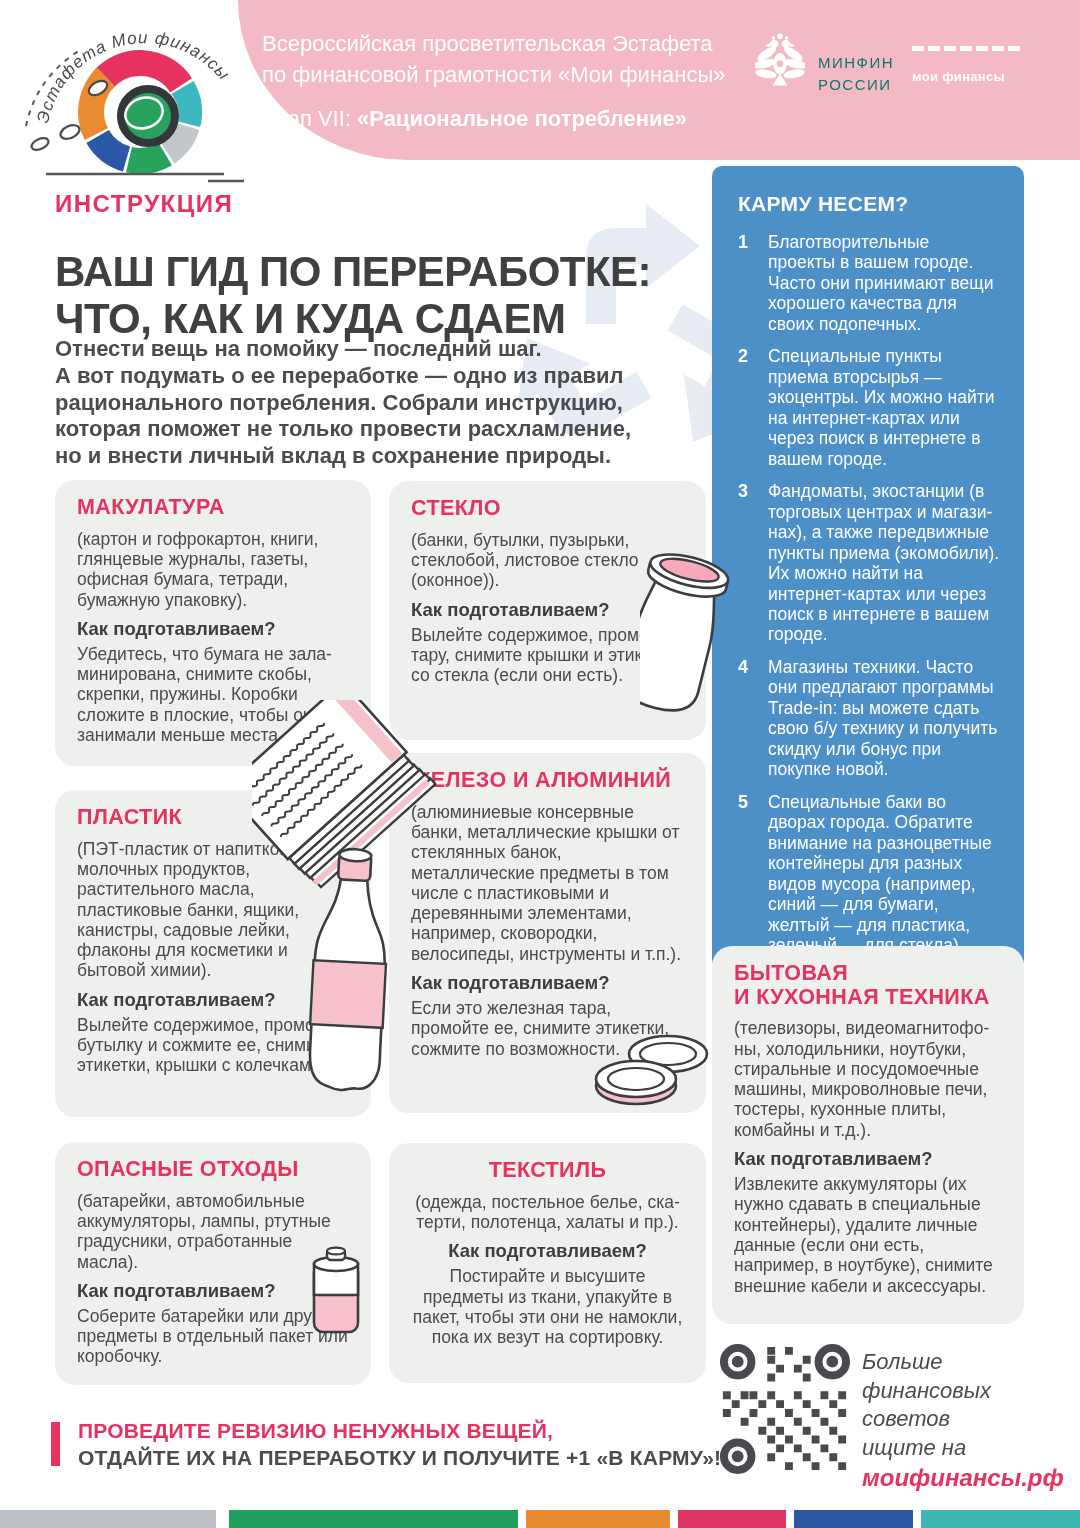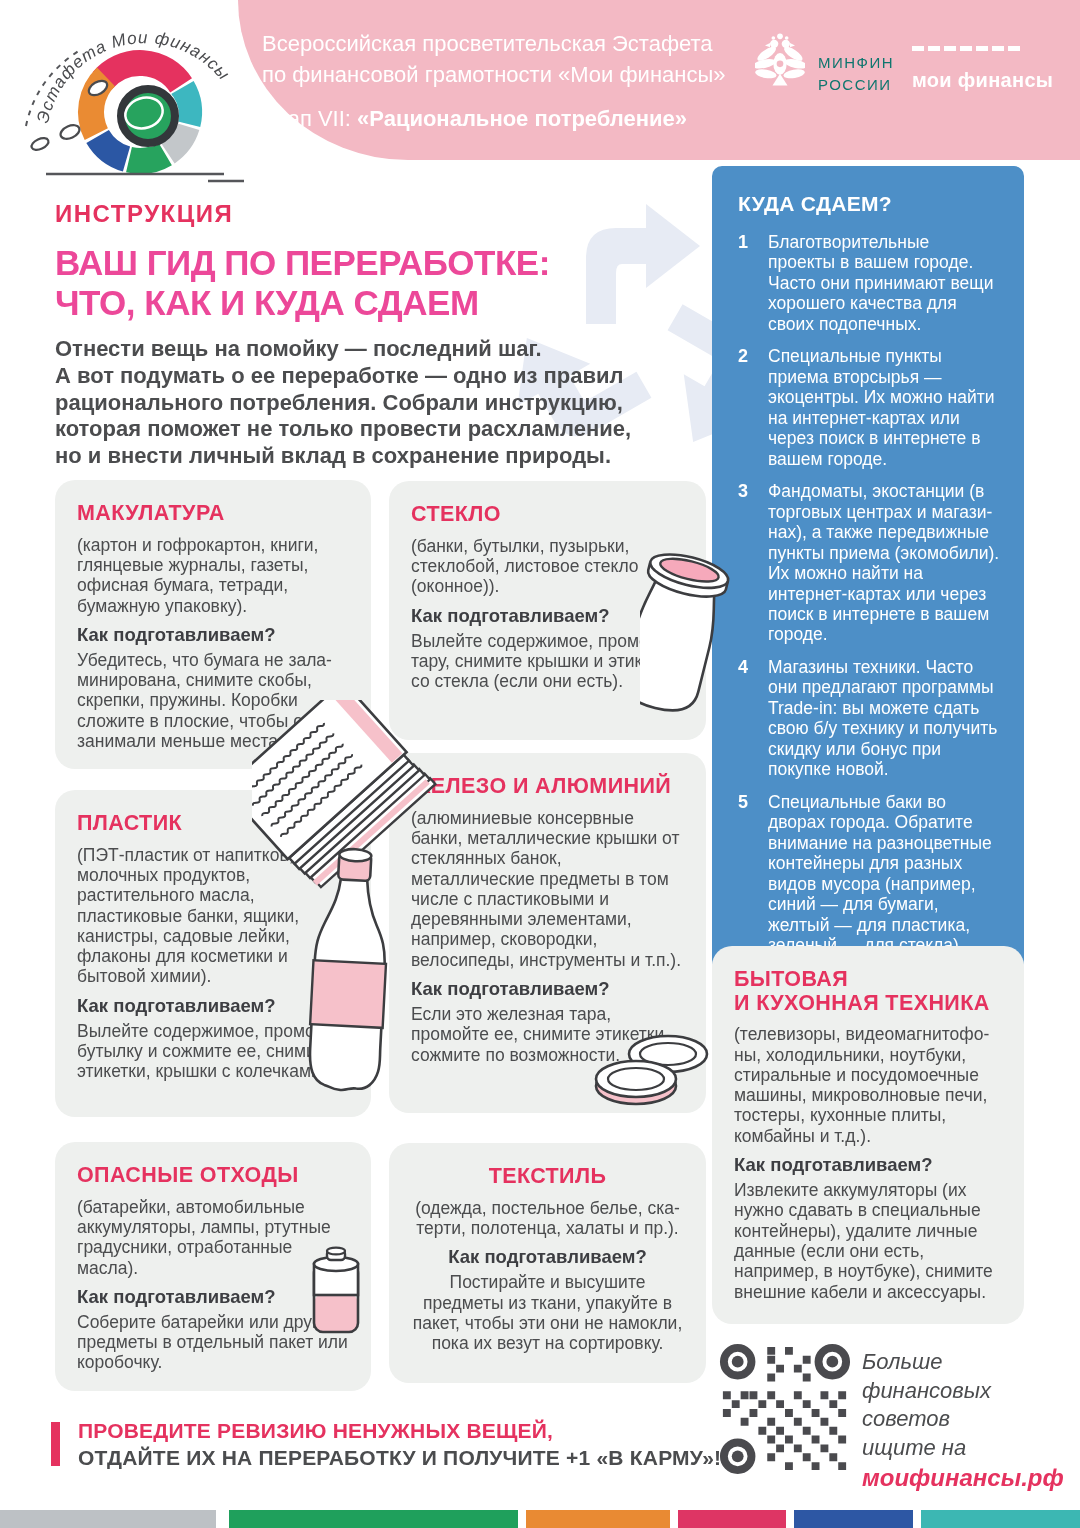--- a/index.html
+++ b/index.html
@@ -12,34 +12,34 @@
   .hdr-tagline{position:absolute;left:262px;top:28px;color:#fff;font-size:22px;line-height:1.42;
                white-space:pre-line;z-index:2;}
   .hdr-stage{position:absolute;left:262px;top:106px;color:#fff;font-size:22px;z-index:2;}
   .hdr-stage b{font-weight:bold;}
   .minfin-emblem{position:absolute;left:755px;top:30px;z-index:2;}
   .minfin-text{position:absolute;left:818px;top:52px;color:#0f766e;font-size:15px;letter-spacing:1.5px;
                line-height:1.45;white-space:pre-line;z-index:2;}
   .brand{position:absolute;left:912px;top:46px;z-index:2;}
   .brand-dash{width:112px;height:5px;margin-bottom:18px;
               background:repeating-linear-gradient(90deg,#fff 0 12px,rgba(255,255,255,0) 12px 16px);}
-  .brand-text{color:#fff;font-size:20px;font-weight:bold;letter-spacing:.3px;}
+  .brand-text{color:#fff;font-size:13px;font-weight:bold;letter-spacing:.3px;}
   .estafeta-logo{position:absolute;left:10px;top:4px;z-index:2;}
 
   
   .watermark{position:absolute;left:490px;top:168px;z-index:0;}
-  .kicker{position:absolute;left:55px;top:200px;font-size:24px;font-weight:bold;color:#e5325f;
+  .kicker{position:absolute;left:55px;top:190px;font-size:24px;font-weight:bold;color:#e5325f;
           letter-spacing:1.5px;z-index:2;}
-  .h1{position:absolute;left:55px;top:220px;font-size:35px;font-weight:bold;color:#ec4899;
+  .h1{position:absolute;left:55px;top:220px;font-size:42px;font-weight:bold;color:#404040;
       line-height:1.12;letter-spacing:-.5px;white-space:pre-line;z-index:2;}
   .lead{position:absolute;left:55px;top:336px;width:680px;font-size:22px;font-weight:bold;
         color:#4b4c4e;line-height:1.22;white-space:pre-line;z-index:2;}
 
   
-  .card{position:absolute;background:#eef0ee;border-radius:20px;padding:22px 22px 18px 22px;
+  .card{position:absolute;background:#eef0ee;border-radius:20px;padding:16px 22px 18px 22px;
         box-sizing:border-box;z-index:1;}
   .card h3{margin:0 0 9px 0;font-size:21.5px;color:#e5325f;letter-spacing:.4px;line-height:1.1;
            white-space:pre-line;}
   .card .items,.card .how{font-size:17.5px;line-height:1.16;color:#4b4c4e;}
   .card .howlabel{font-weight:bold;font-size:18.5px;color:#3d3e42;margin:8px 0 4px 0;}
   .card-paper  {left:55px; top:480px; width:316px; min-height:286px;}
   .card-glass  {left:389px;top:481px; width:317px; min-height:259px;}
   .card-plastic{left:55px; top:790px; width:316px; min-height:327px;}
   .card-metal  {left:389px;top:753px; width:317px; min-height:360px;}
   .card-hazard {left:55px; top:1142px;width:316px; min-height:238px;}
@@ -207,21 +207,21 @@
   </div>
 
   <div class="card card-textile">
     <h3>ТЕКСТИЛЬ</h3>
     <div class="items">(одежда, постельное белье, ска­терти, полотенца, халаты и пр.).</div>
     <div class="howlabel">Как подготавливаем?</div>
     <div class="how">Постирайте и высушите предметы из ткани, упакуйте в пакет, чтобы эти они не намокли, пока их везут на сортировку.</div>
   </div>
 
   <div class="sidebar">
-    <h3>КУДА СДАЕМ?</h3>
+    <h3>КАРМУ НЕСЕМ?</h3>
     <div class="point">
       <span class="num">1</span>
       <span>Благотворительные проекты в вашем городе. Часто они принимают вещи хорошего качества для своих подопечных.</span>
     </div>
     <div class="point">
       <span class="num">2</span>
       <span>Специальные пункты приема вторсырья — экоцентры. Их можно найти на интернет-картах или через поиск в интернете в вашем городе.</span>
     </div>
     <div class="point">
       <span class="num">3</span>

